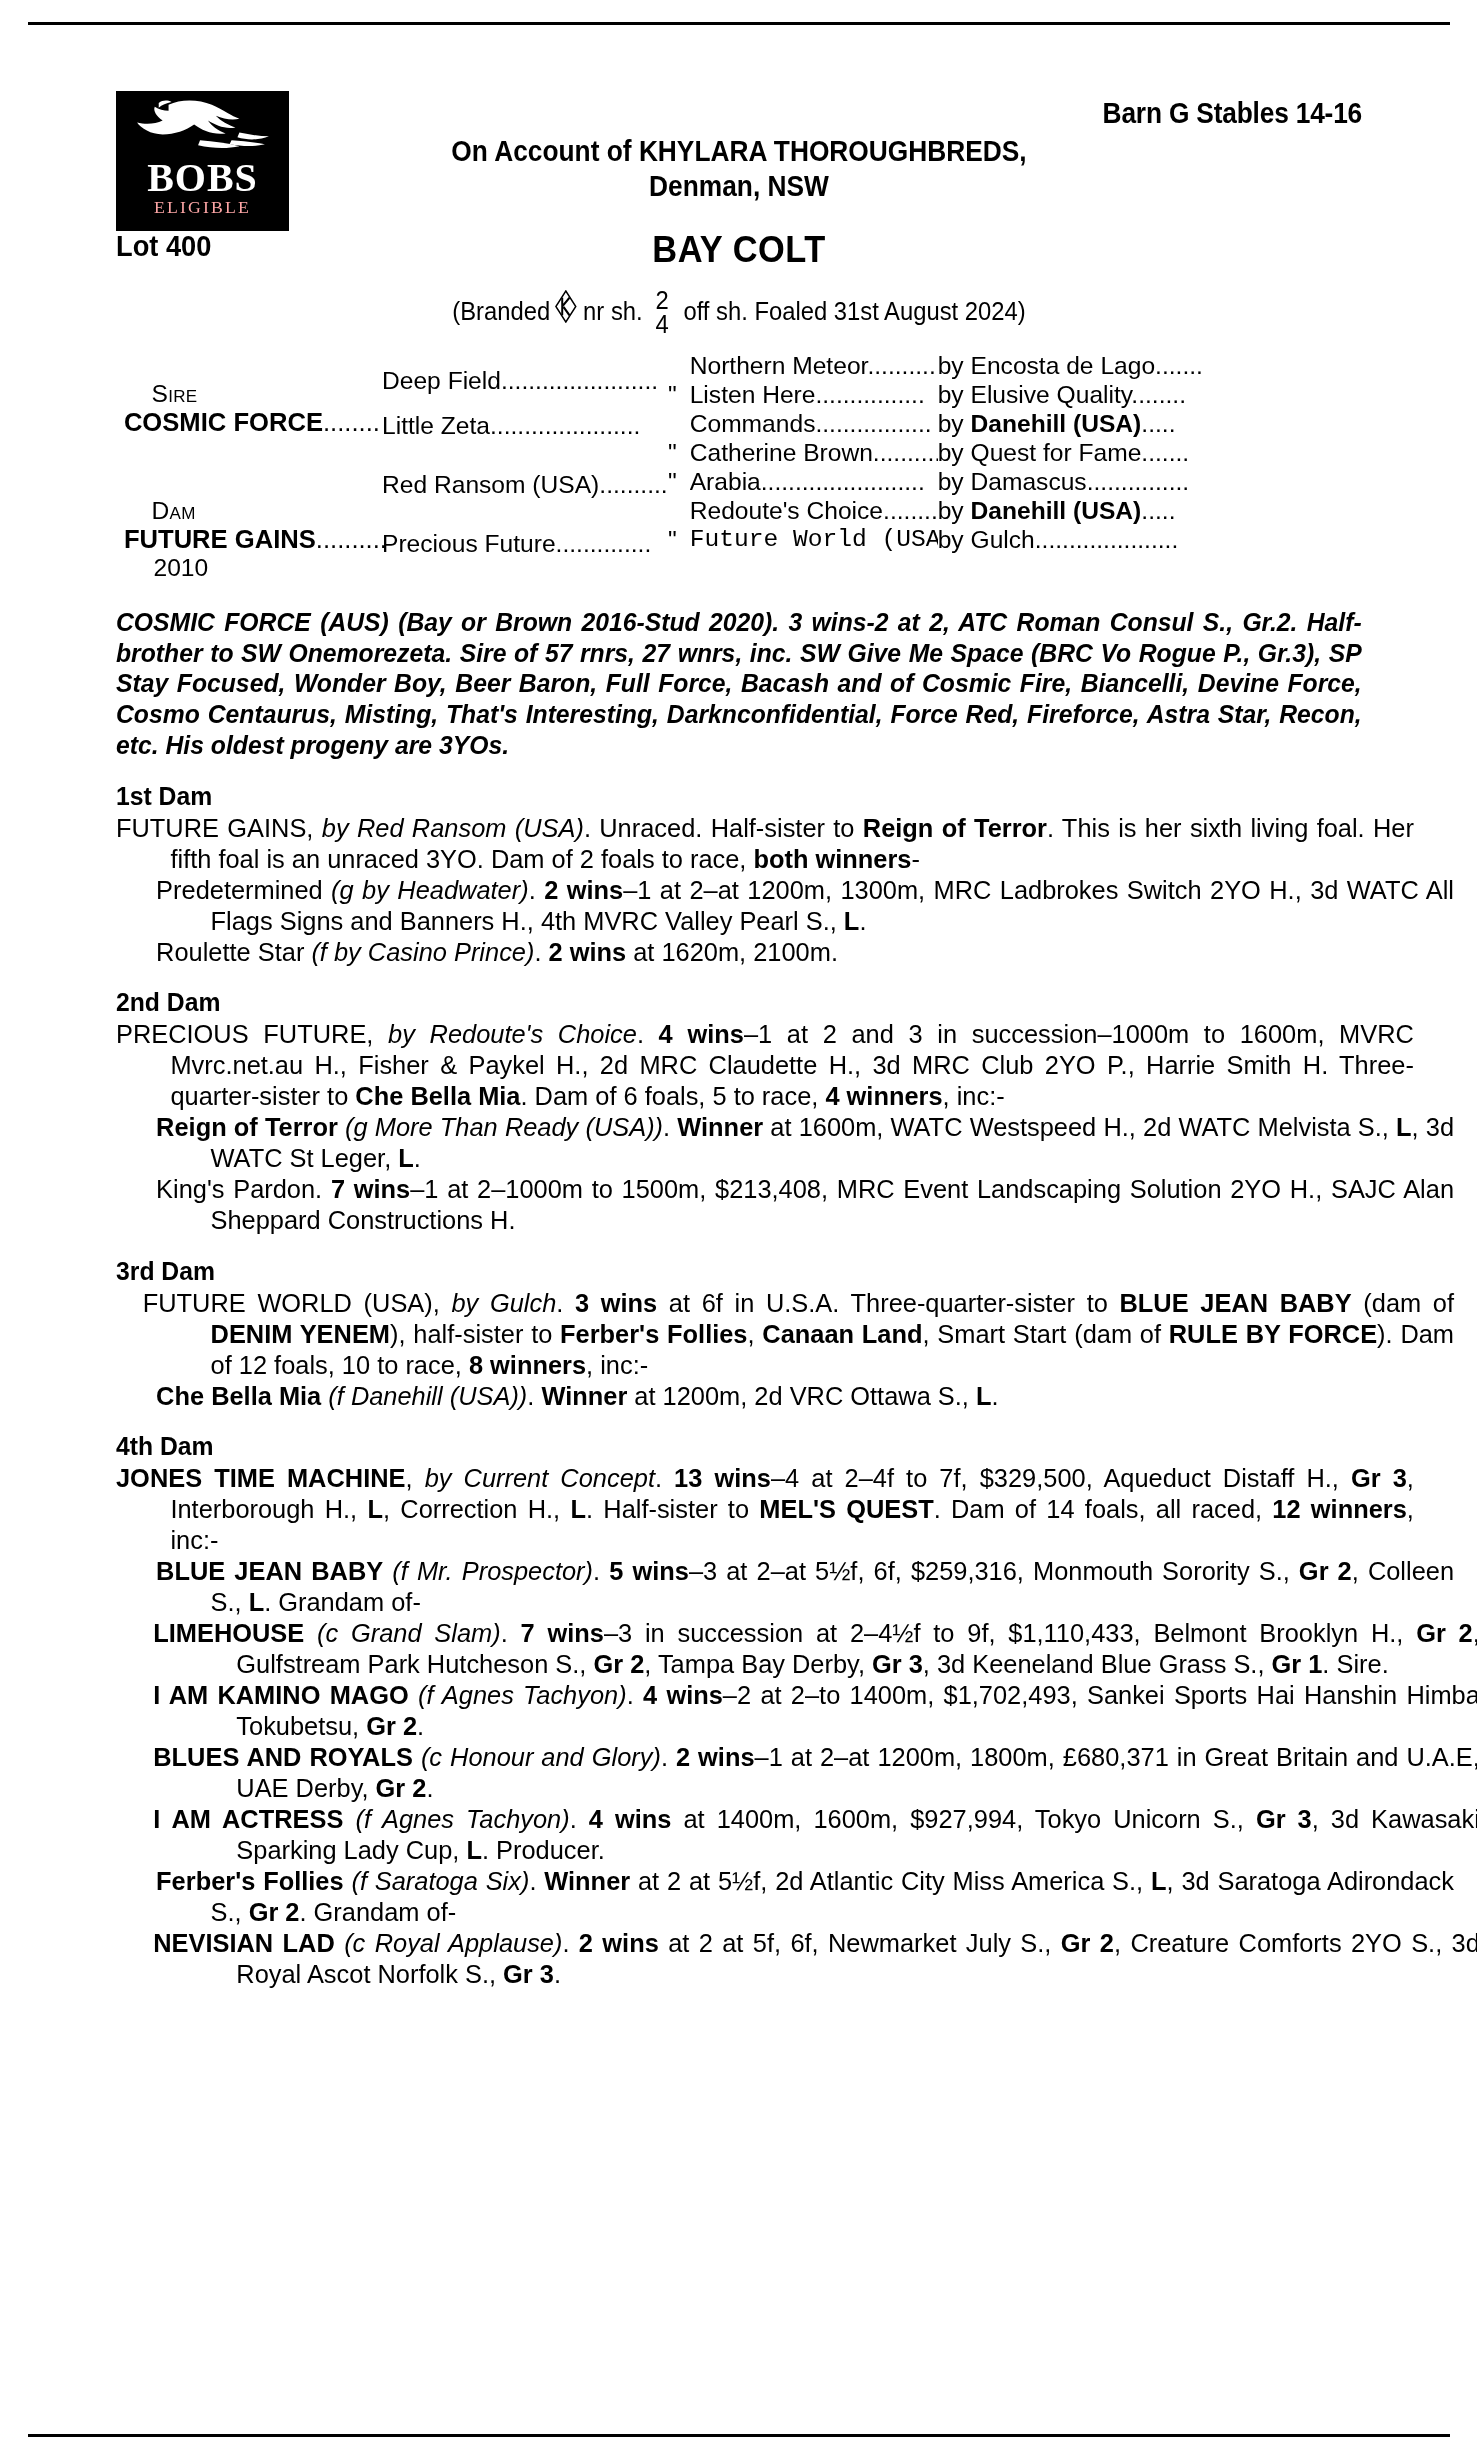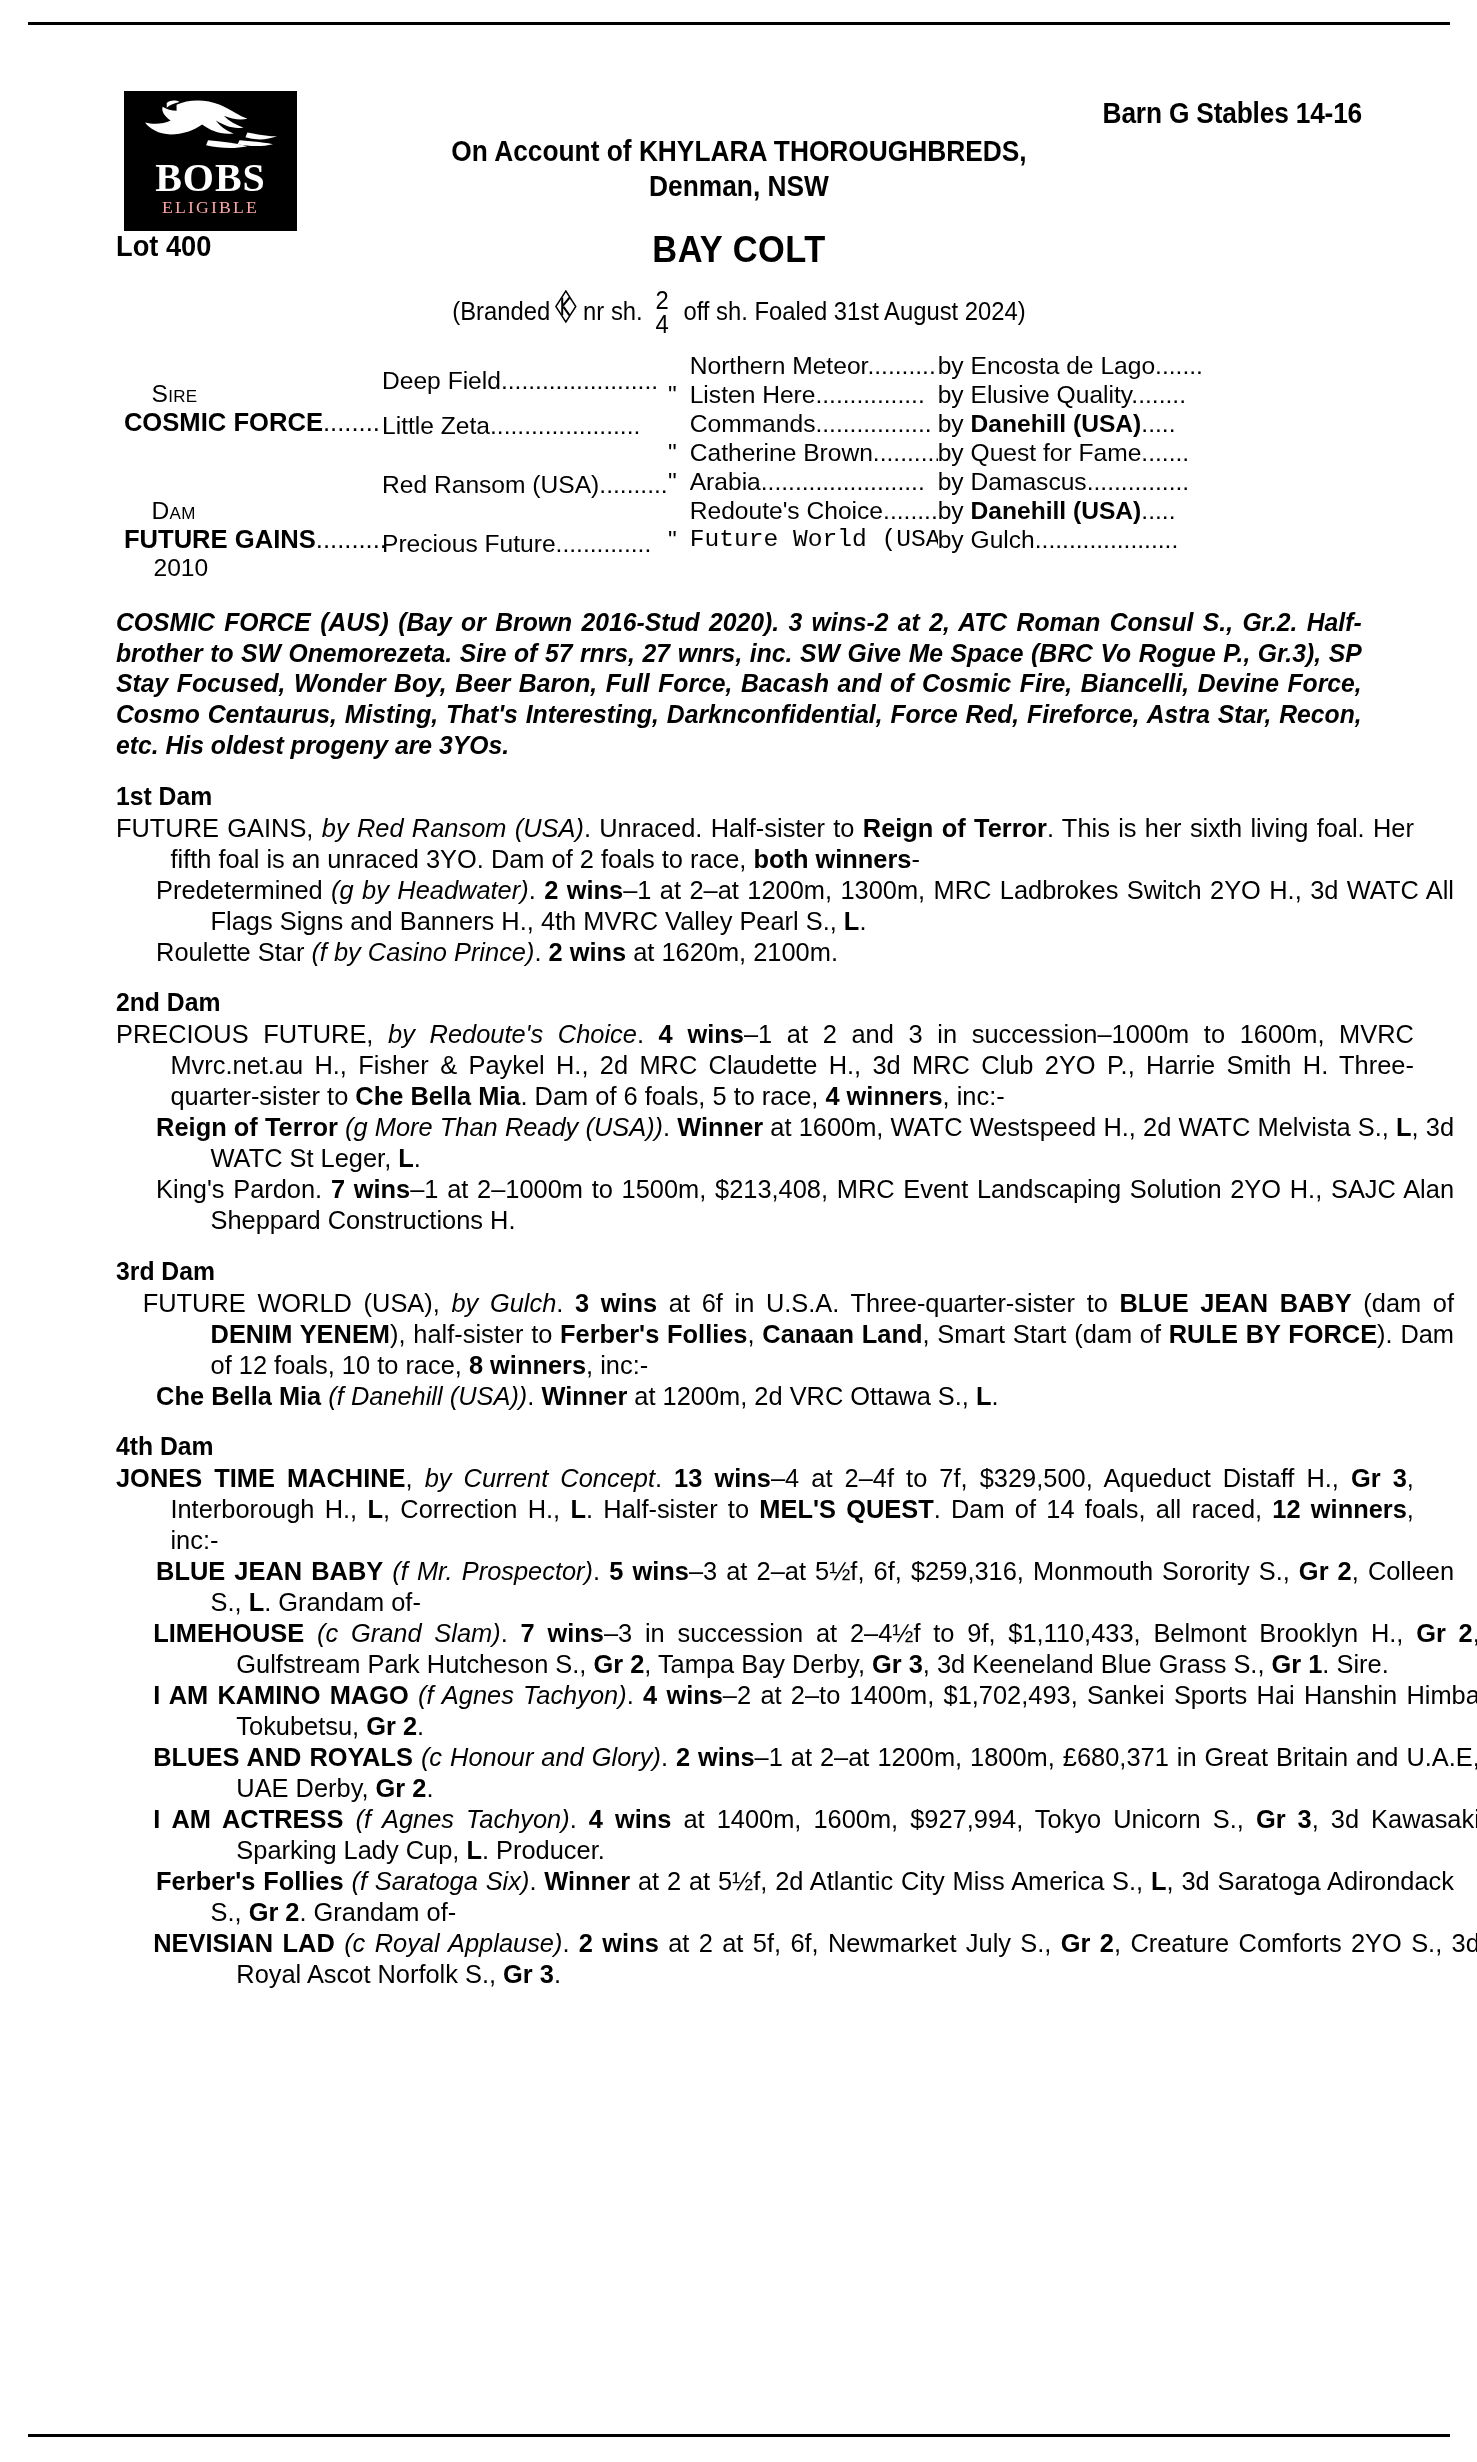--- a/index.html
+++ b/index.html
@@ -18,21 +18,21 @@
     position:absolute; left:27.6px; right:27.6px; height:3px; background:#000;
   }
   .rule.top { top:21.7px; }
   .rule.bottom { bottom:25.6px; }
 
   .content { position:absolute; left:116px; right:116px; top:69px; }
 
   
   .header-row { position:relative; height:158px; }
   .logo {
-    position:absolute; left:8px; top:21.7px;
+    position:absolute; left:0; top:21.7px;
     width:173px; height:140px; background:#000;
     display:flex; flex-direction:column; align-items:center; justify-content:flex-start;
     padding-top:5.9px; box-sizing:border-box;
   }
   .logo svg { display:block; }
   .logo-bobs {
     color:#fff; font-family:"Liberation Serif", serif; font-weight:700;
     font-size:40px; letter-spacing:1px; line-height:0.95; margin-top:1px;
   }
   .logo-elig {

